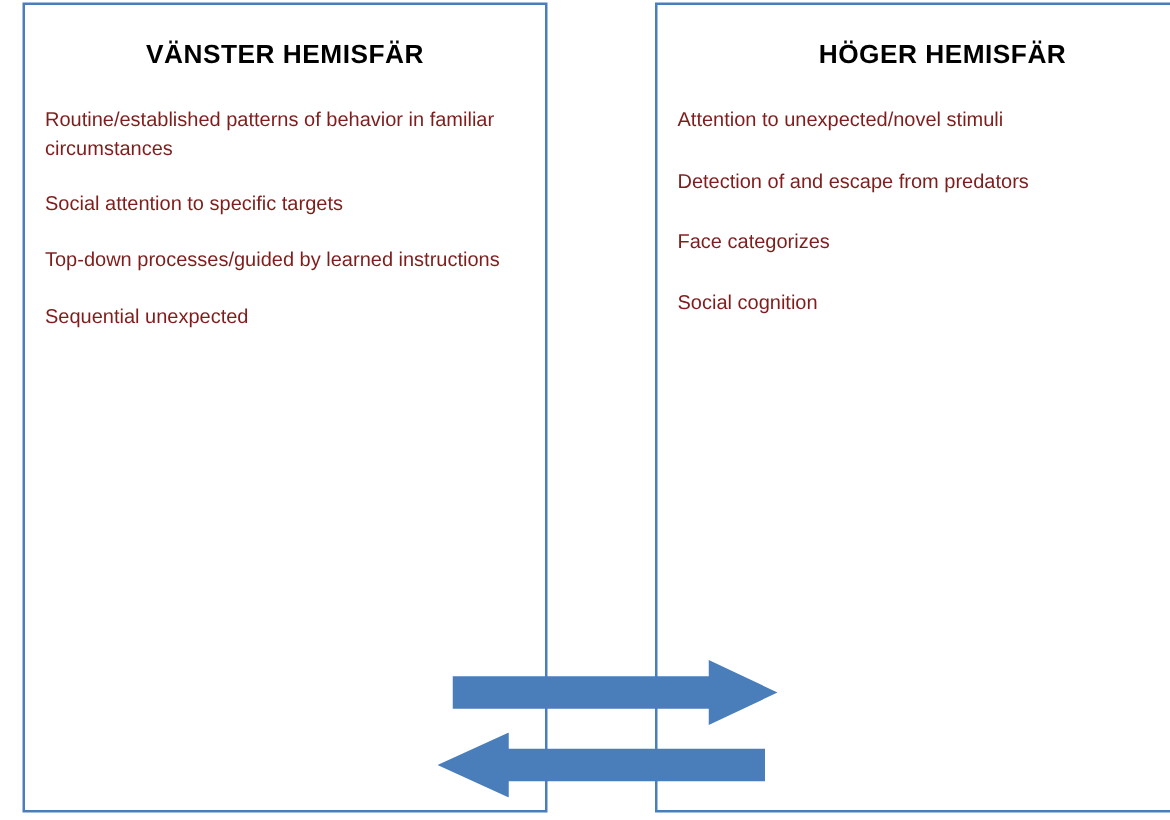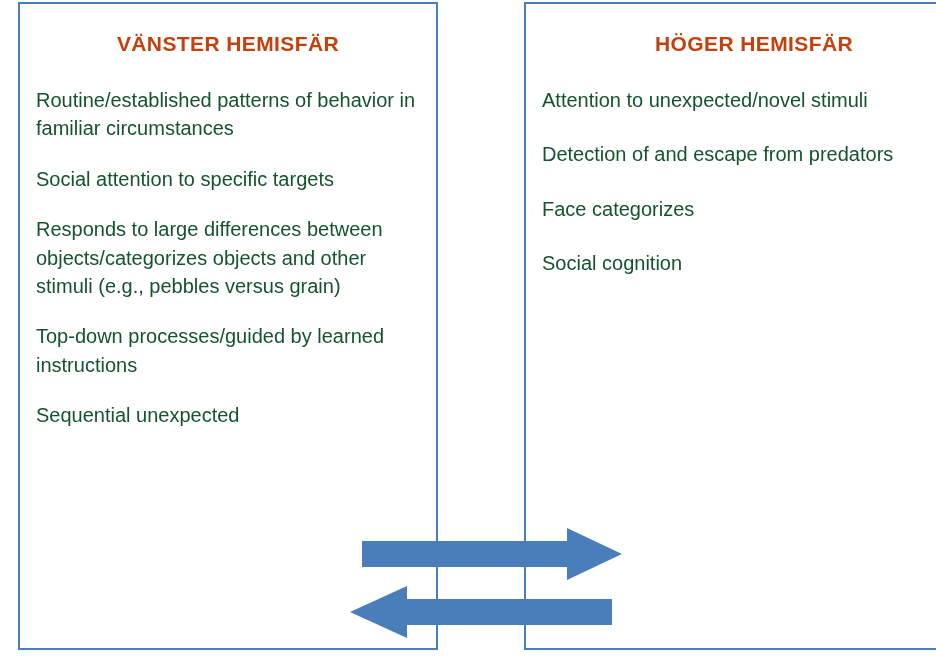--- a/index.html
+++ b/index.html
@@ -31,31 +31,31 @@
     width: 420px;
   }
   .panel-right {
     left: 524px;
     width: 460px;
   }
   .panel-title {
     text-align: center;
     font-size: 21px;
     font-weight: bold;
-    color: #c2410c;
+    color: #000000;
     letter-spacing: 0.4px;
     margin-top: 28px;
   }
   .items {
     margin-top: 30px;
     padding: 0 16px 0 16px;
   }
   .item {
-    font-size: 20px;
-    color: #14532d;
+    font-size: 16px;
+    color: #7f1d1d;
     line-height: 1.42;
     margin-bottom: 22px;
   }
   .panel-right .items {
     padding-left: 16px;
     padding-right: 10px;
   }
   .panel-right .item {
     margin-bottom: 26px;
   }
@@ -81,21 +81,20 @@
 </head>
 <body>
 
 <div class="diagram">
 
   <div class="panel panel-left">
     <div class="panel-title">VÄNSTER HEMISFÄR</div>
     <div class="items">
       <div class="item">Routine/established patterns of behavior in familiar circumstances</div>
       <div class="item">Social attention to specific targets</div>
-      <div class="item">Responds to large differences between objects/categorizes objects and other stimuli (e.g., pebbles versus grain)</div>
       <div class="item">Top-down processes/guided by learned instructions</div>
       <div class="item">Sequential unexpected</div>
     </div>
   </div>
 
   <div class="panel panel-right">
     <div class="panel-title">HÖGER HEMISFÄR</div>
     <div class="items">
       <div class="item">Attention to unexpected/novel stimuli</div>
       <div class="item">Detection of and escape from predators</div>

